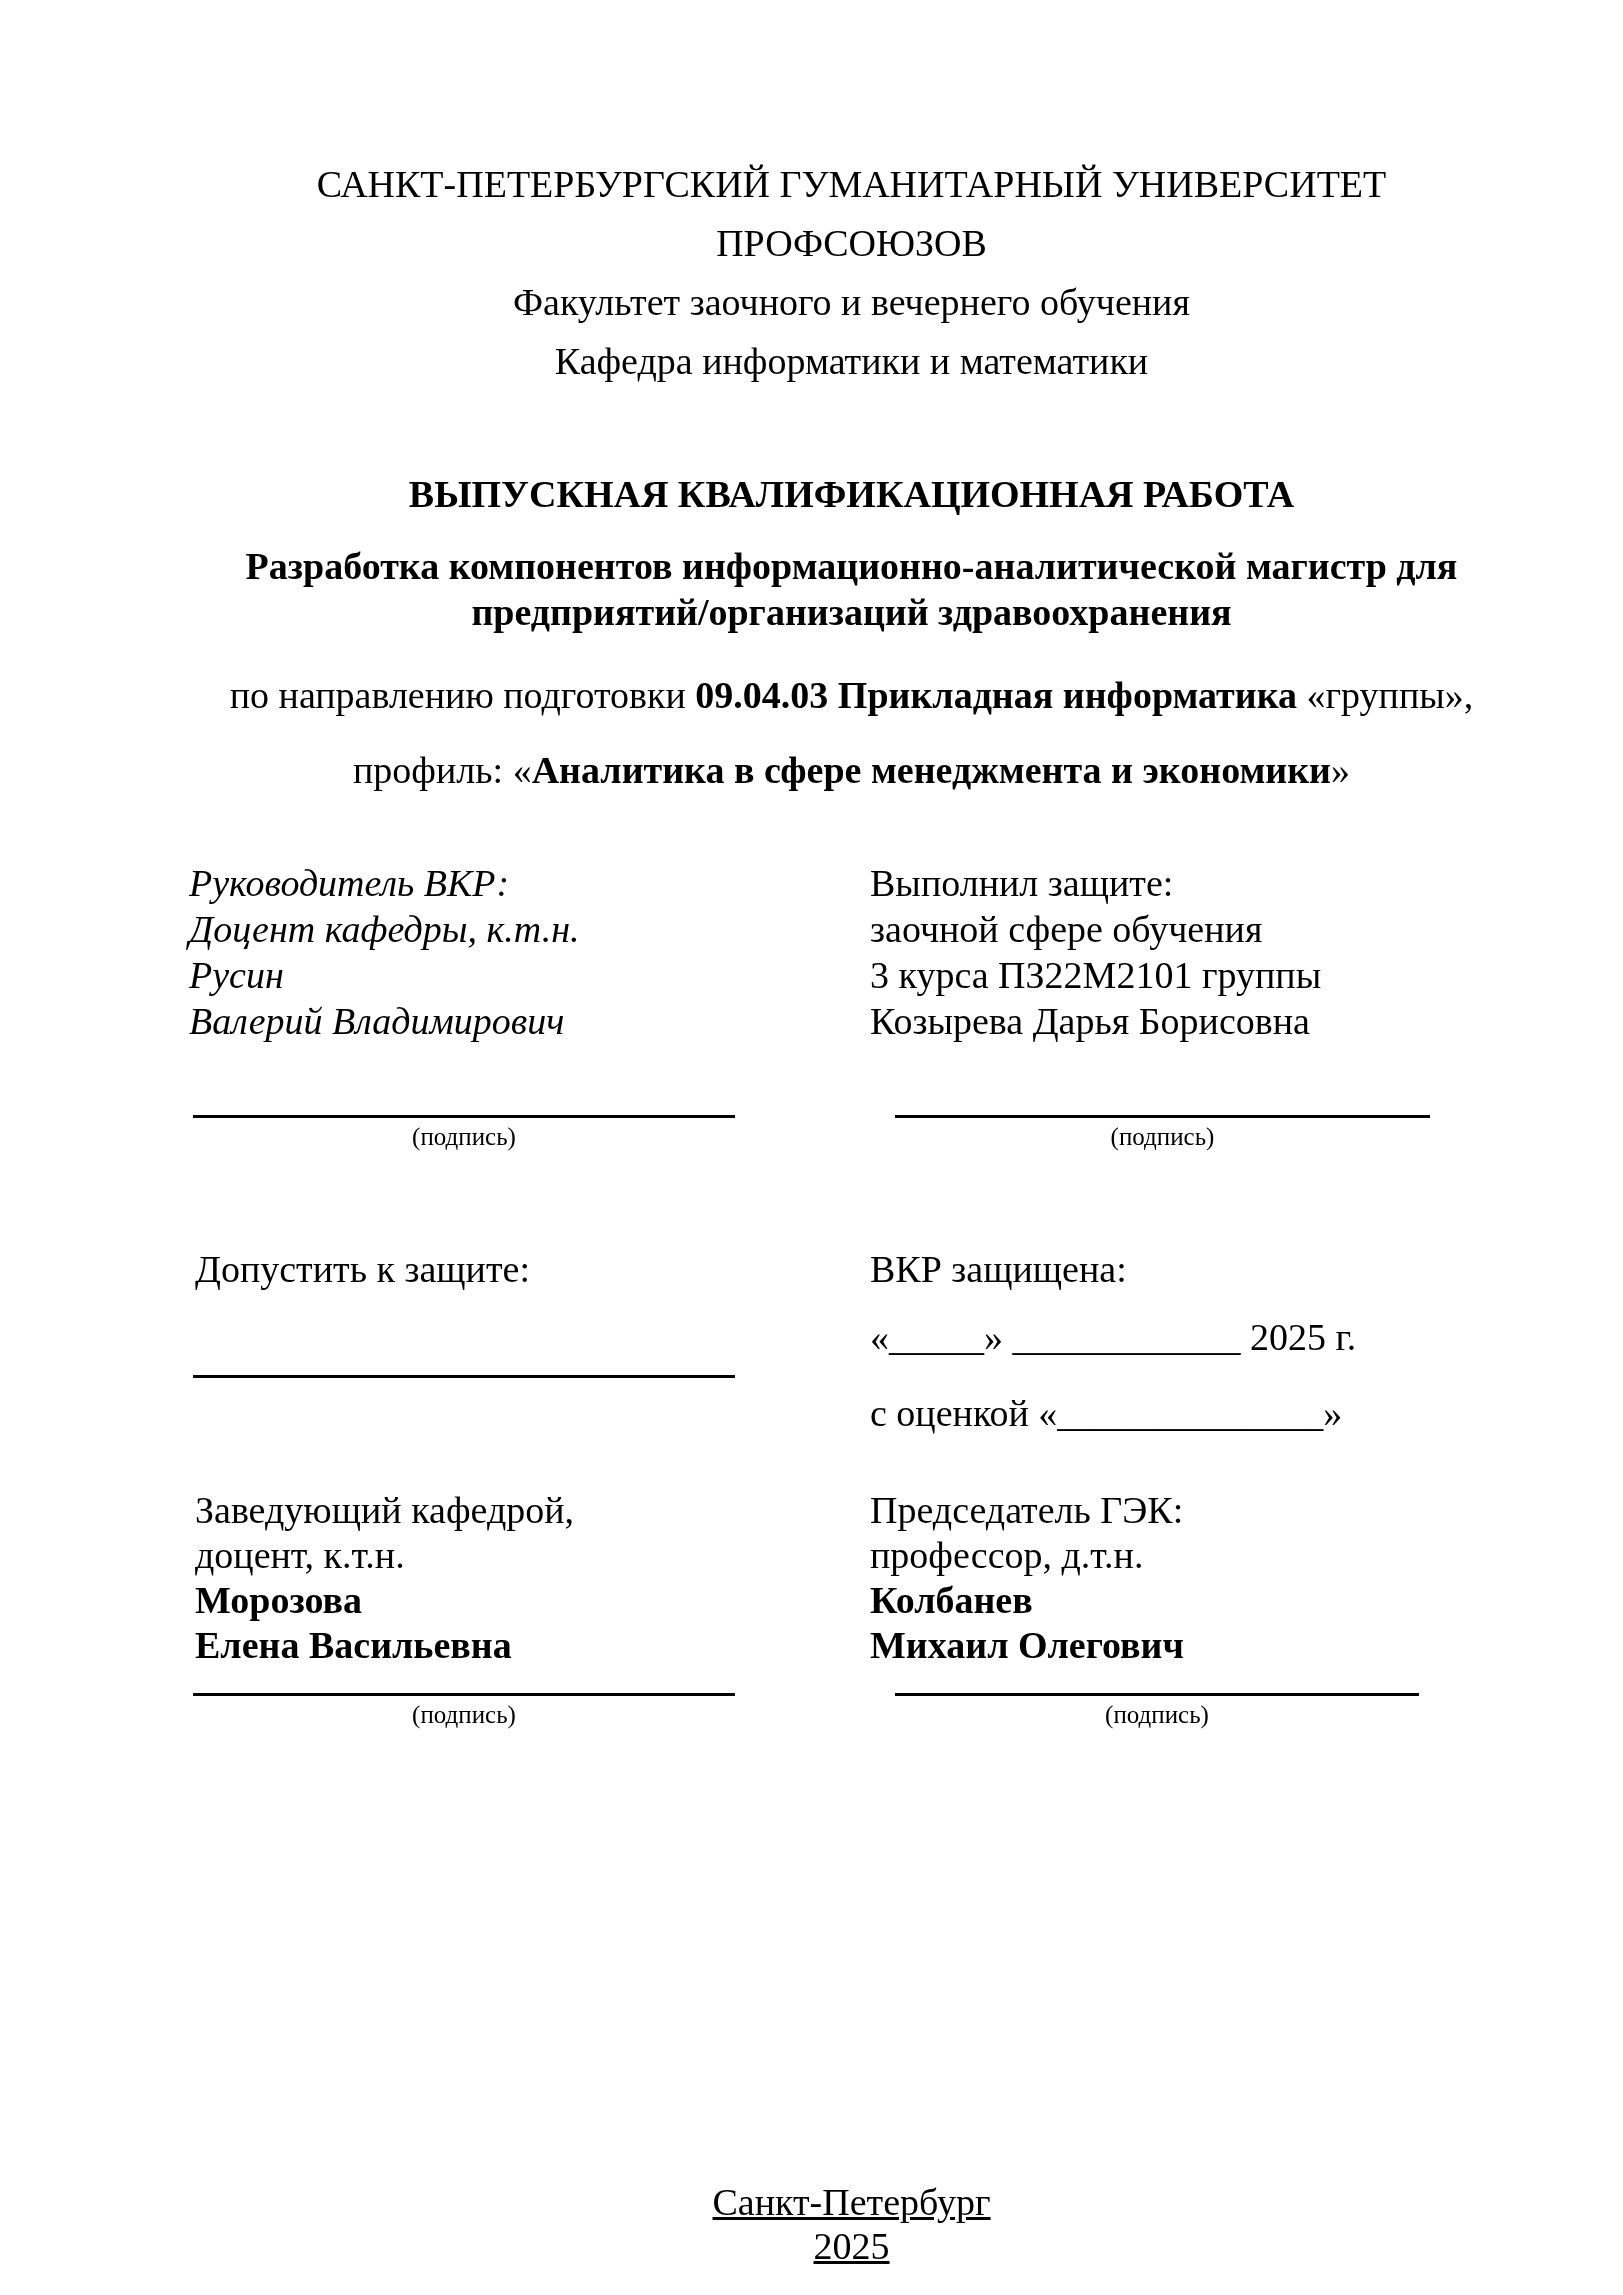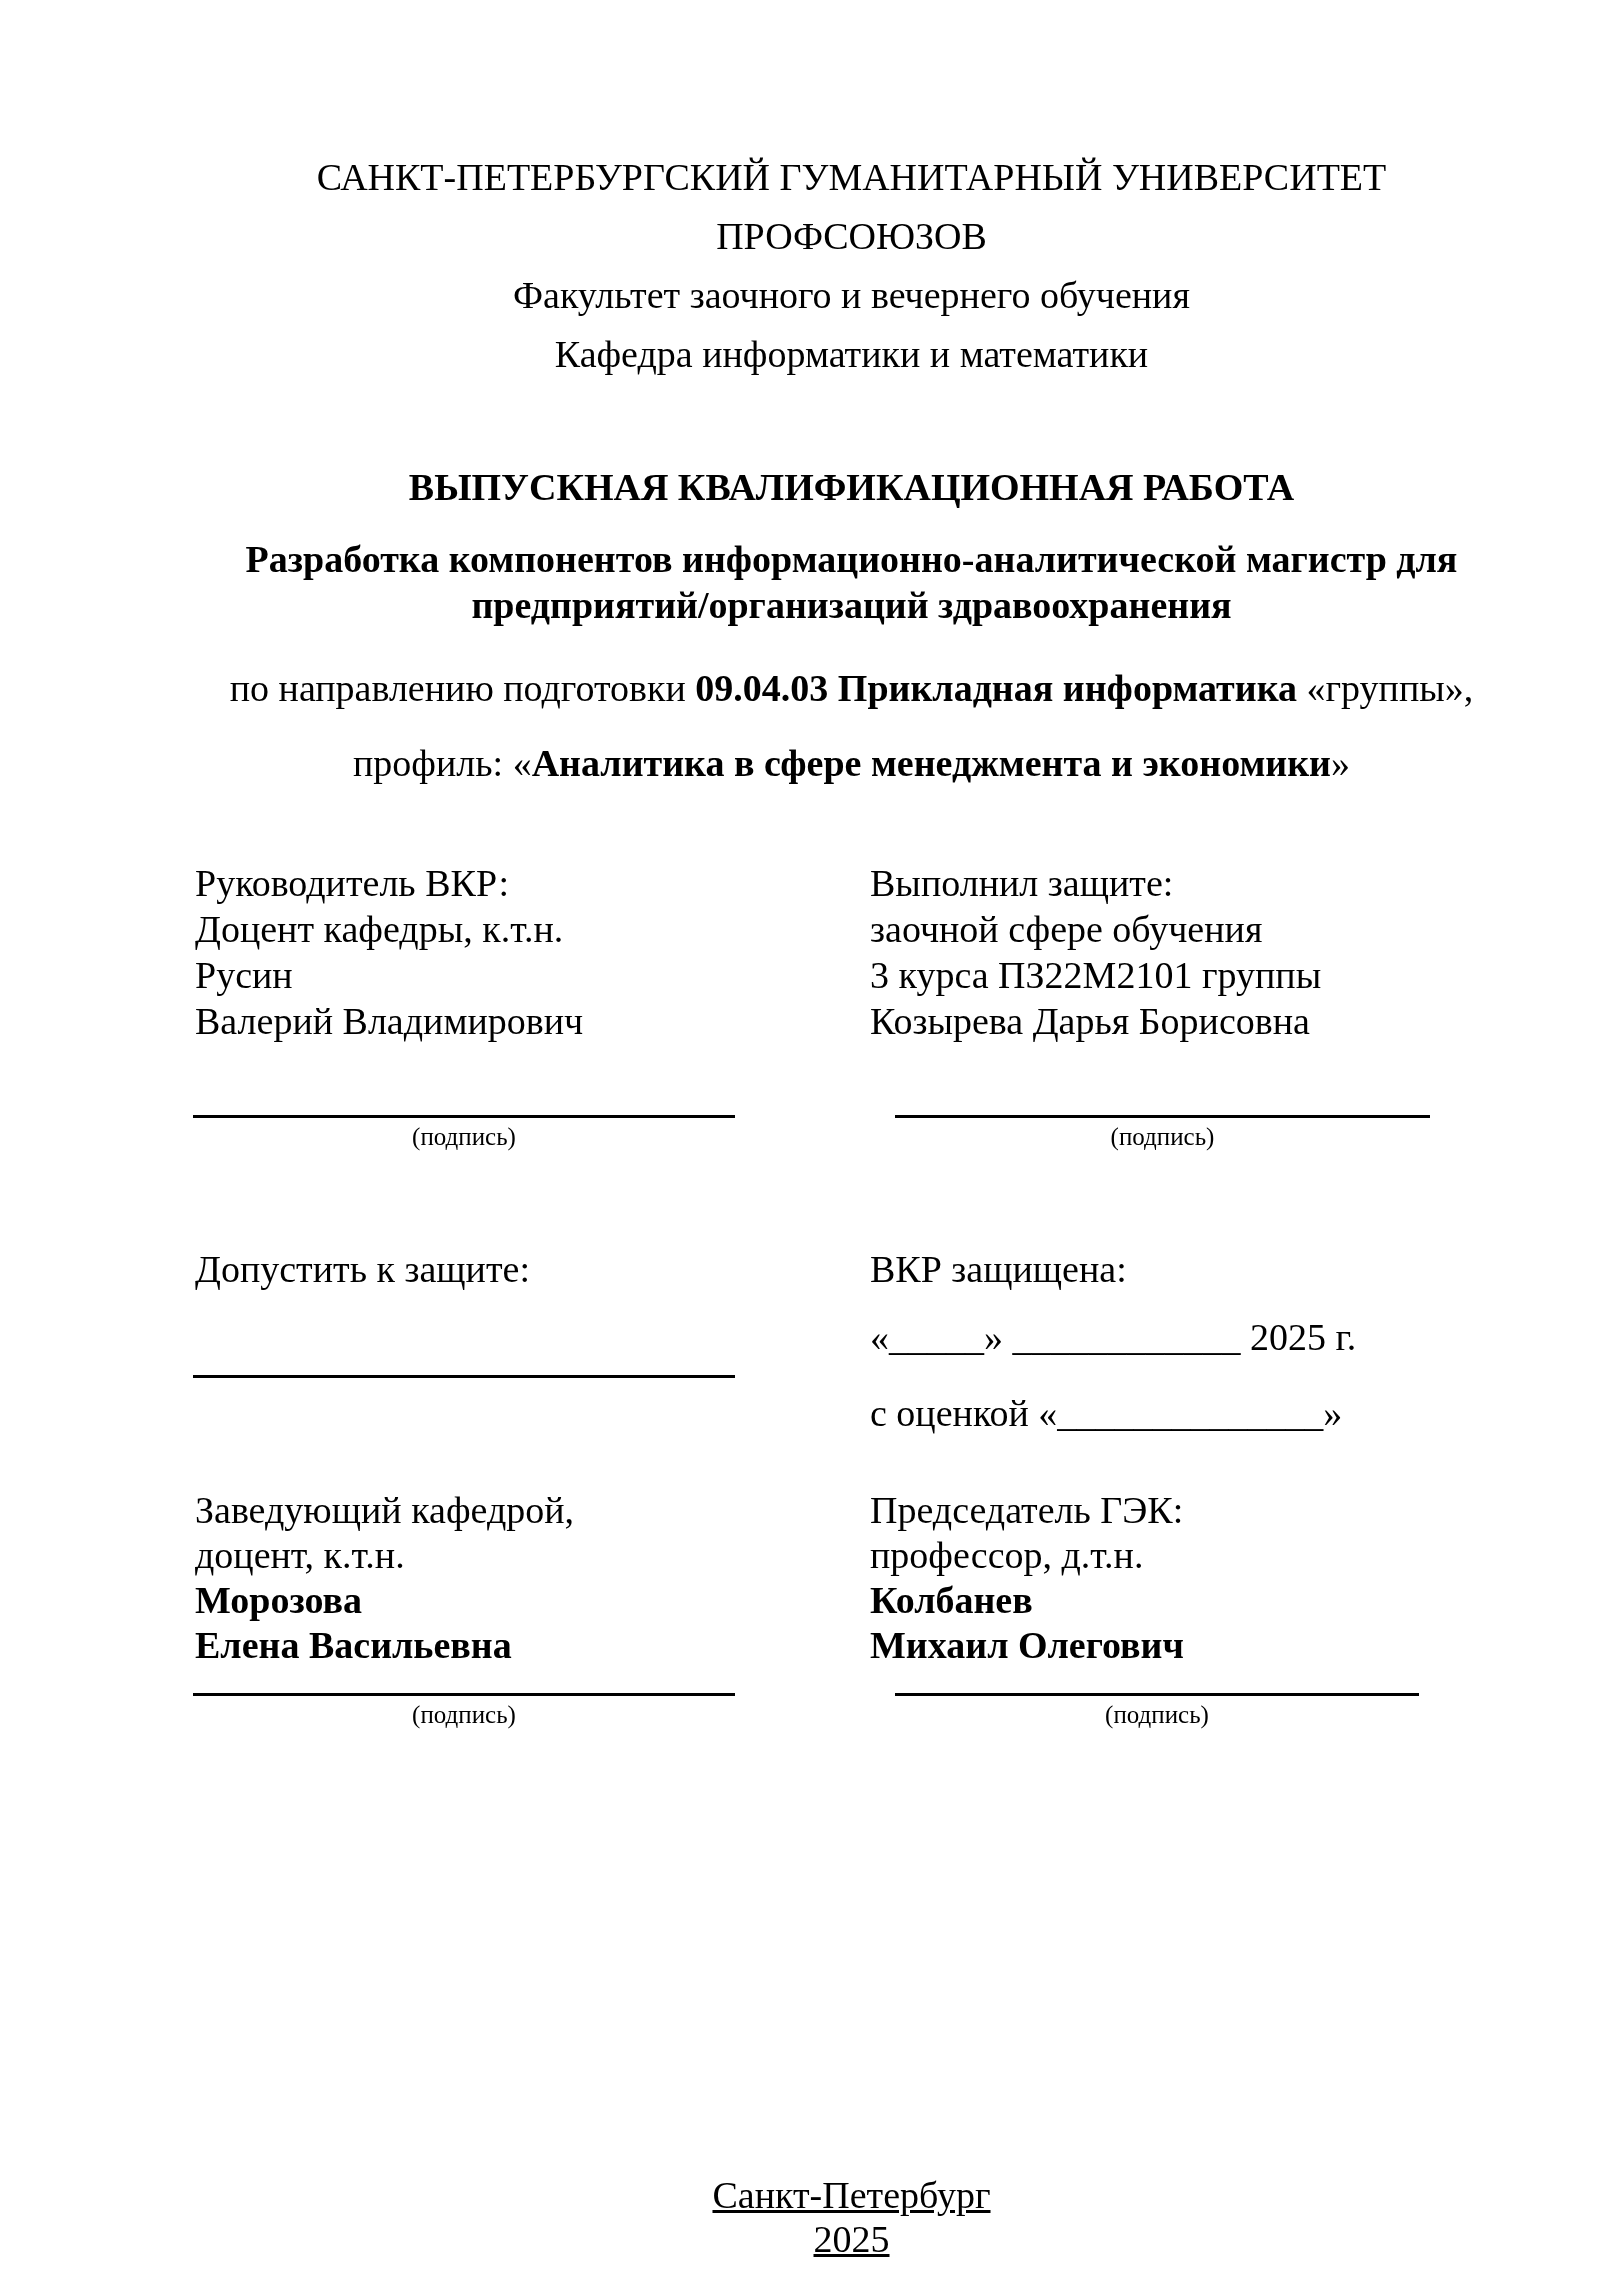--- a/index.html
+++ b/index.html
@@ -15,29 +15,30 @@
     color: #000000;
     font-family: "Liberation Serif", "DejaVu Serif", serif;
     font-size: 38px;
     overflow: hidden;
   }
   .abs { position: absolute; }
   .centered {
     left: 195px;
     width: 1313px;
     text-align: center;
+    margin-top: 7px;
   }
   #header-block { top: 148px; line-height: 59px; }
   #work-title   { top: 465px; font-weight: 700; }
   #topic-block  { top: 536px; font-weight: 700; line-height: 46px; }
   #direction-line { top: 666px; }
   #profile-line   { top: 741px; }
 
   .col { line-height: 46px; }
-  #supervisor-block { left: 195px;  top: 860px; }
+  #supervisor-block { left: 189px;  top: 860px; font-style: italic; }
   #student-block    { left: 870px; top: 860px; }
 
   .sig-unit { border-top: 3.1px solid #000; }
   .sig-caption {
     text-align: center;
     font-size: 25px;
     padding-top: 4.7px;
   }
   #sig-supervisor { left: 193px;  top: 1115px; width: 542px; }
   #sig-student    { left: 895px; top: 1115px; width: 535px; }

